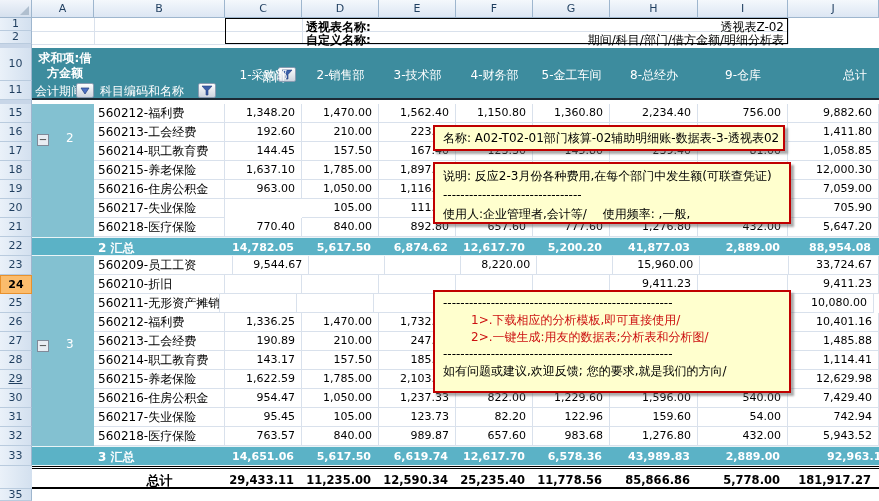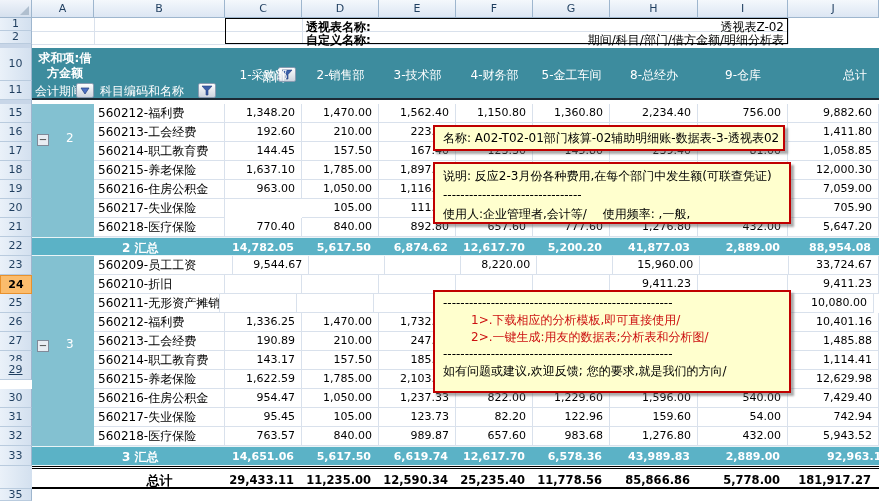--- a/index.html
+++ b/index.html
@@ -43,21 +43,21 @@
   .btn svg{display:block;}
   
   .row{position:absolute; left:94px; width:785px; display:flex; box-sizing:border-box;}
   .row .c{box-sizing:border-box; border-right:1px solid #D9E1EC; border-bottom:1px solid #D9E1EC;
     overflow:hidden; white-space:nowrap; background:#fff;}
   .row .lab{padding-left:4px; font-size:12px; line-height:18px;}
   .row .num{text-align:right; padding-right:6px; line-height:18px;}
   .band{position:absolute; left:32px; width:847px; background:#5BB2C6;
     border-top:1px solid #EAF4F6; border-bottom:1px solid #EAF4F6; box-sizing:border-box;
     color:#fff; font-weight:bold;}
-  .band .blab{position:absolute; left:66px; top:2px; font-size:12px;margin-left:24px;}
+  .band .blab{position:absolute; left:66px; top:2px; font-size:12px;}
   .band .num{position:absolute; text-align:right; font-size:11px; top:3px;}
   .grand{position:absolute; left:32px; width:847px; background:#fff; box-sizing:border-box;
     border-top:3px double #000; border-bottom:2px solid #000; font-weight:bold;}
   .grand .glab{position:absolute; left:62px; width:131px; text-align:center; top:3px; font-size:13px;}
   .grand .num{position:absolute; text-align:right; font-size:11.5px; top:4px;}
   .groupcell{position:absolute; left:32px; width:62px; background:#83C1D1;}
   .collapse{position:absolute; width:12px; height:12px; background:#E8ECF2;
     border:1px solid #808A99; box-sizing:border-box; font-size:10px; line-height:9px;
     text-align:center; color:#333; cursor:pointer;}
   
@@ -150,21 +150,21 @@
     <div class="gutcell" style="top: 180px; height: 19px; line-height: 18px;">19</div>
     <div class="gutcell" style="top: 199px; height: 19px; line-height: 18px;">20</div>
     <div class="gutcell" style="top: 218px; height: 19px; line-height: 18px;">21</div>
     <div class="gutcell" style="top: 237px; height: 19px; line-height: 18px;">22</div>
     <div class="gutcell" style="top: 256px; height: 19px; line-height: 18px;">23</div>
     <div class="gutcell sel" style="top: 275px; height: 19px; line-height: 18px;">24</div>
     <div class="gutcell" style="top: 294px; height: 19px; line-height: 18px;">25</div>
     <div class="gutcell" style="top: 313px; height: 19px; line-height: 18px;">26</div>
     <div class="gutcell" style="top: 332px; height: 19px; line-height: 18px;">27</div>
     <div class="gutcell" style="top: 351px; height: 19px; line-height: 18px;">28</div>
-    <div class="gutcell" style="top: 361px; height: 19px; line-height: 18px; text-decoration: underline;">29</div>
+    <div class="gutcell" style="top: 370px; height: 19px; line-height: 18px; text-decoration: underline;">29</div>
     <div class="gutcell" style="top: 389px; height: 19px; line-height: 18px;">30</div>
     <div class="gutcell" style="top: 408px; height: 19px; line-height: 18px;">31</div>
     <div class="gutcell" style="top: 427px; height: 19px; line-height: 18px;">32</div>
     <div class="gutcell" style="top: 446px; height: 20px; line-height: 19px;">33</div>
     <div class="gutcell" style="top: 466px; height: 23px; line-height: 22px; padding-left: 32px;">34</div>
     <div class="gutcell" style="top: 489px; height: 12px; line-height: 11px;">35</div>
     <div class="gutgap" style="top: 44px; height: 4px;"></div>
     <div class="gutgap" style="top: 100px; height: 4px;"></div>
     <div class="groupcell" style="top: 104px; height: 133px;"></div>
     <div class="" style="position: absolute; left: 66px; top: 131px; color: rgb(255, 255, 255); font-size: 12px; z-index: 5;">2</div>

